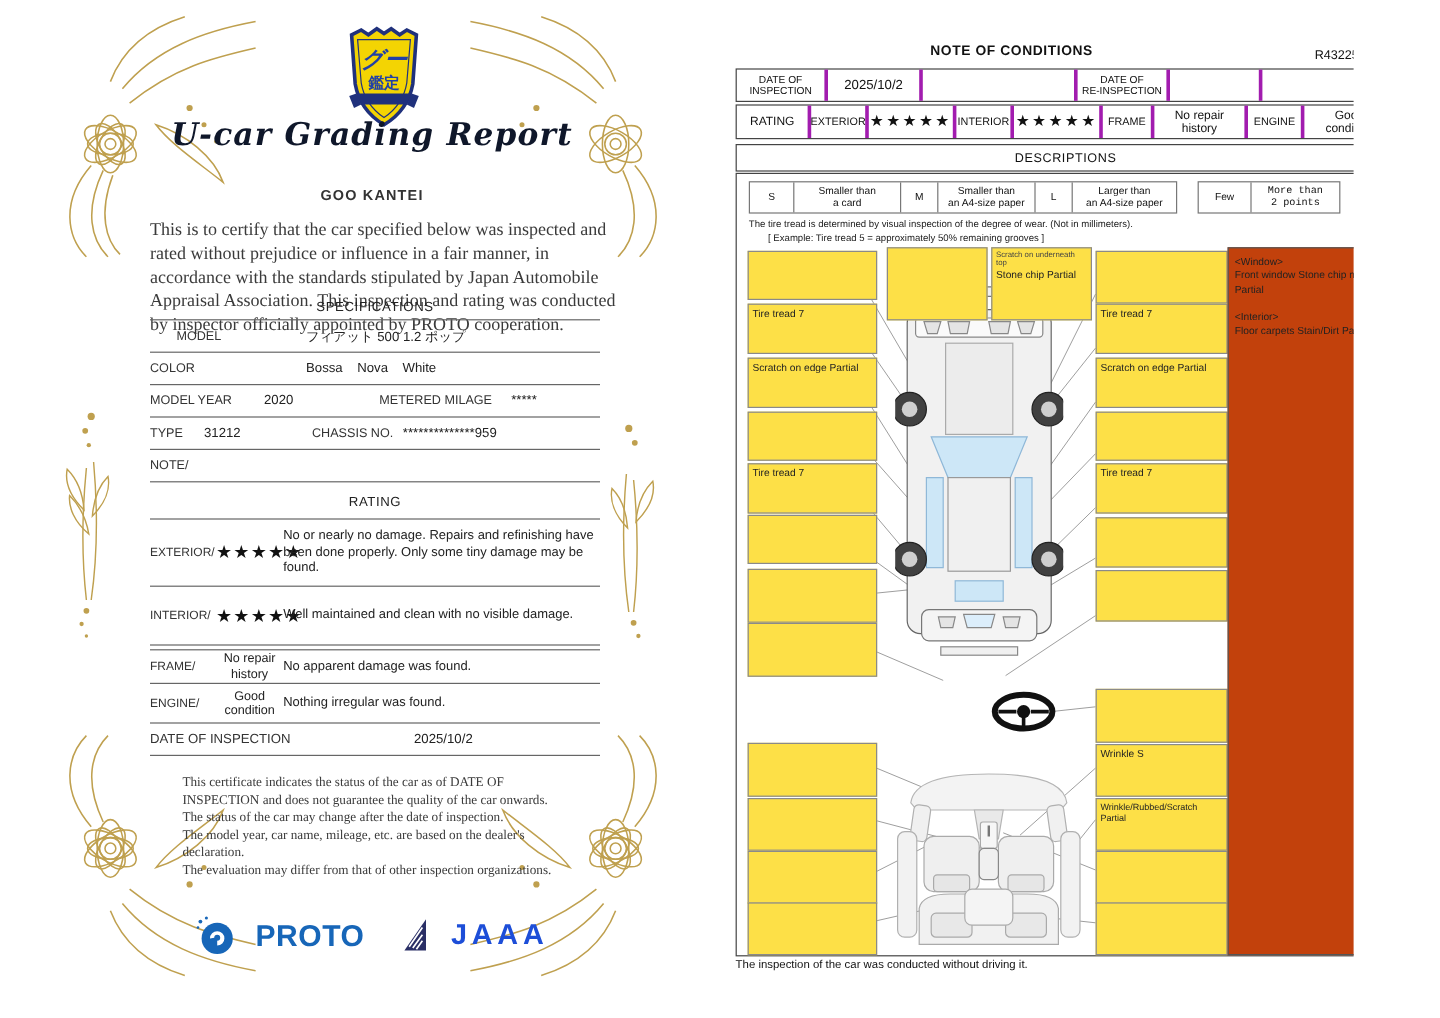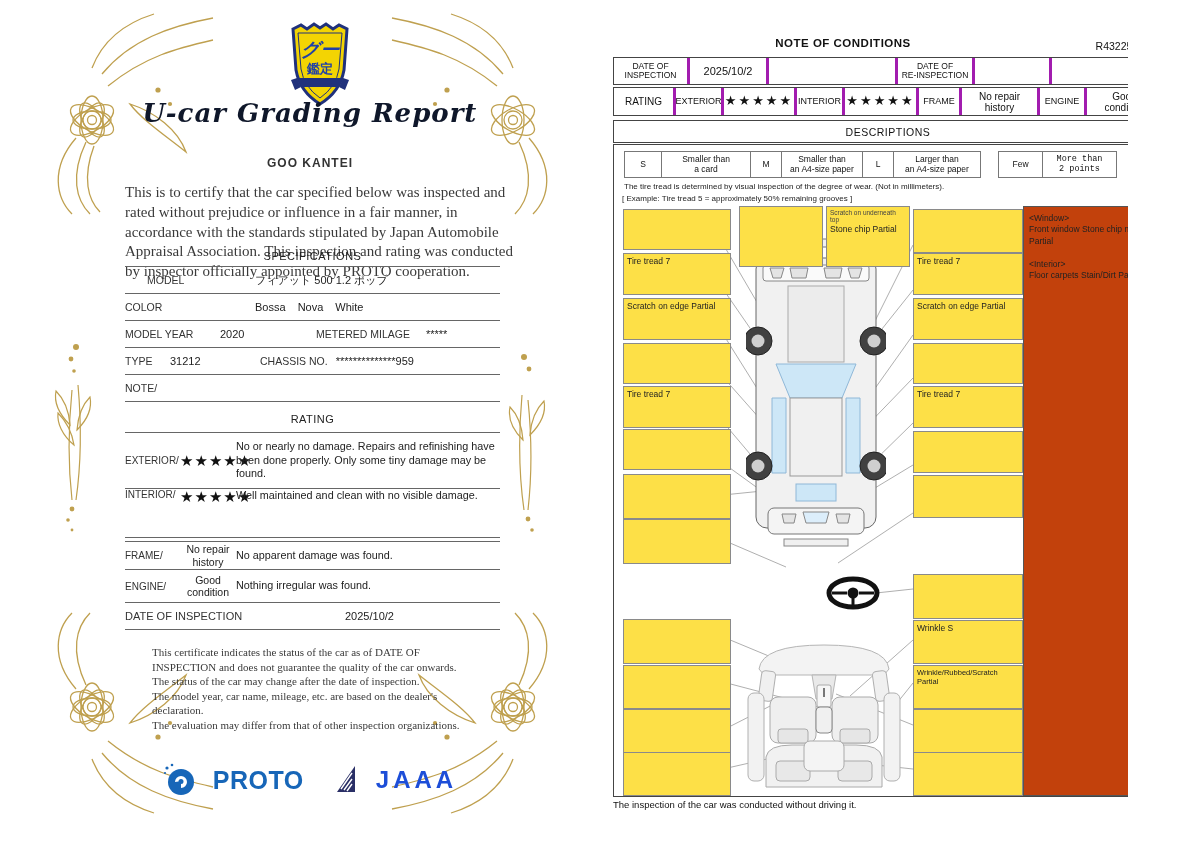--- a/index.html
+++ b/index.html
@@ -232,21 +232,21 @@
       </div>
     </div>
 
     <div class="abs sec-head" style="left:125px;top:413px;width:375px;">RATING</div>
     <div class="abs" style="left:125px;top:432px;width:375px;">
       <div class="rate-row" style="height:55px;align-items:center;">
         <span class="rate-label" style="width:55px;">EXTERIOR/</span>
         <span class="rate-stars" style="width:56px;">★★★★★</span>
         <span class="rate-text" style="flex:1;">No or nearly no damage. Repairs and refinishing have been done properly. Only some tiny damage may be found.</span>
       </div>
-      <div class="rate-row" style="height:48px;align-items:flex-start;border-bottom:1px solid #666;">
+      <div class="rate-row" style="height:48px;align-items:center;border-bottom:1px solid #666;">
         <span class="rate-label" style="width:55px;">INTERIOR/</span>
         <span class="rate-stars" style="width:56px;">★★★★★</span>
         <span class="rate-text" style="flex:1;">Well maintained and clean with no visible damage.</span>
       </div>
     </div>
     <div class="abs" style="left:125px;top:541px;width:375px;">
       <div class="rate-row" style="height:27px;align-items:center;">
         <span class="rate-label" style="width:55px;">FRAME/</span>
         <span class="rate-mid prl" style="width:56px;">No repair
 history</span>
@@ -332,21 +332,21 @@
         <div class="lcell" style="width:30px;">L</div>
         <div class="lcell prl" style="width:86px;">Larger than
 an A4-size paper</div>
       </div>
       <div class="legend abs" style="left:384px;top:6px;height:25px;">
         <div class="lcell" style="width:43px;">Few</div>
         <div class="lcell prl" style="width:73px;font-family:Liberation Mono, monospace;">More than
 2 points</div>
       </div>
       <div class="tread-note abs" style="left:10px;top:37px;width:420px;">The tire tread is determined by visual inspection of the degree of wear. (Not in millimeters).</div>
-      <div class="tread-note abs" style="left:8px;top:49px;width:420px;">[ Example: Tire tread 5 = approximately 50% remaining grooves ]</div>
+      <div class="tread-note abs" style="left:26px;top:49px;width:420px;">[ Example: Tire tread 5 = approximately 50% remaining grooves ]</div>
 
       <svg class="abs" style="left:0;top:0;pointer-events:none;" width="548" height="651" viewBox="0 0 548 651">
         <g stroke="#9a9a9a" stroke-width="0.8">
           <line x1="109" y1="99" x2="168" y2="200"></line>
           <line x1="109" y1="144" x2="147" y2="199"></line>
           <line x1="109" y1="189" x2="151" y2="256"></line>
           <line x1="109" y1="232" x2="162" y2="292"></line>
           <line x1="109" y1="277" x2="147" y2="322"></line>
           <line x1="109" y1="318" x2="156" y2="352"></line>
           <line x1="109" y1="350" x2="188" y2="342"></line>

